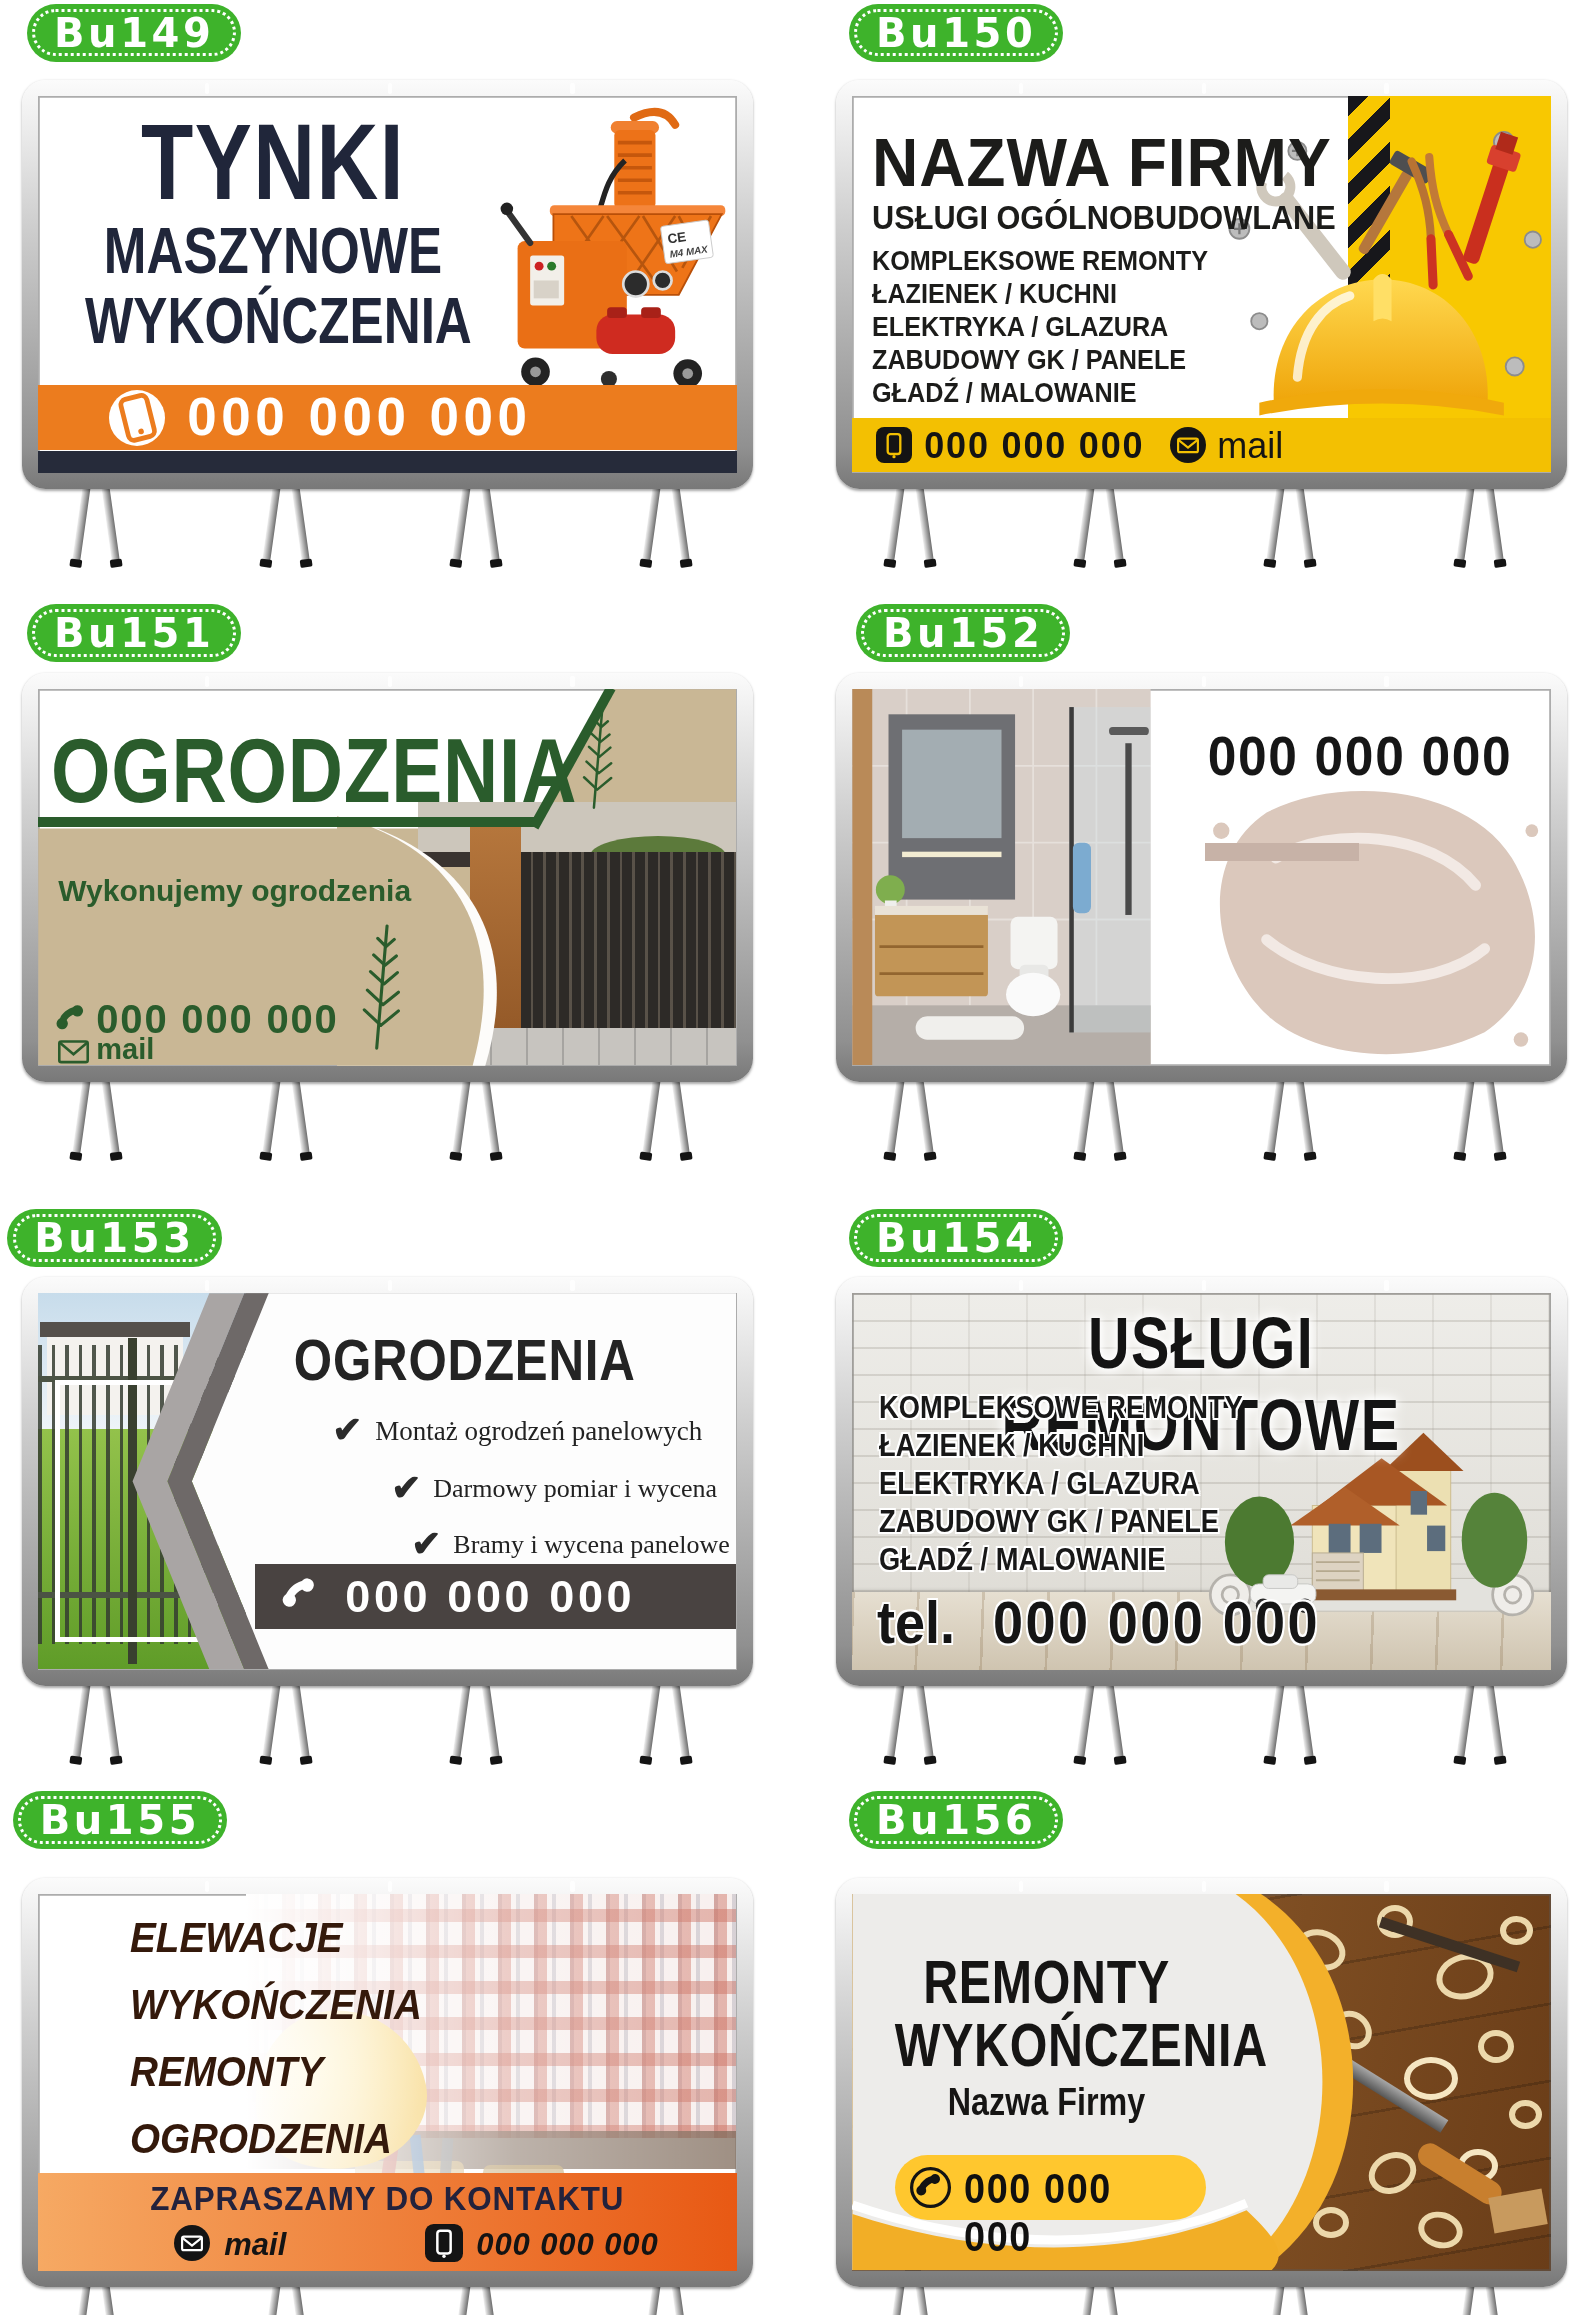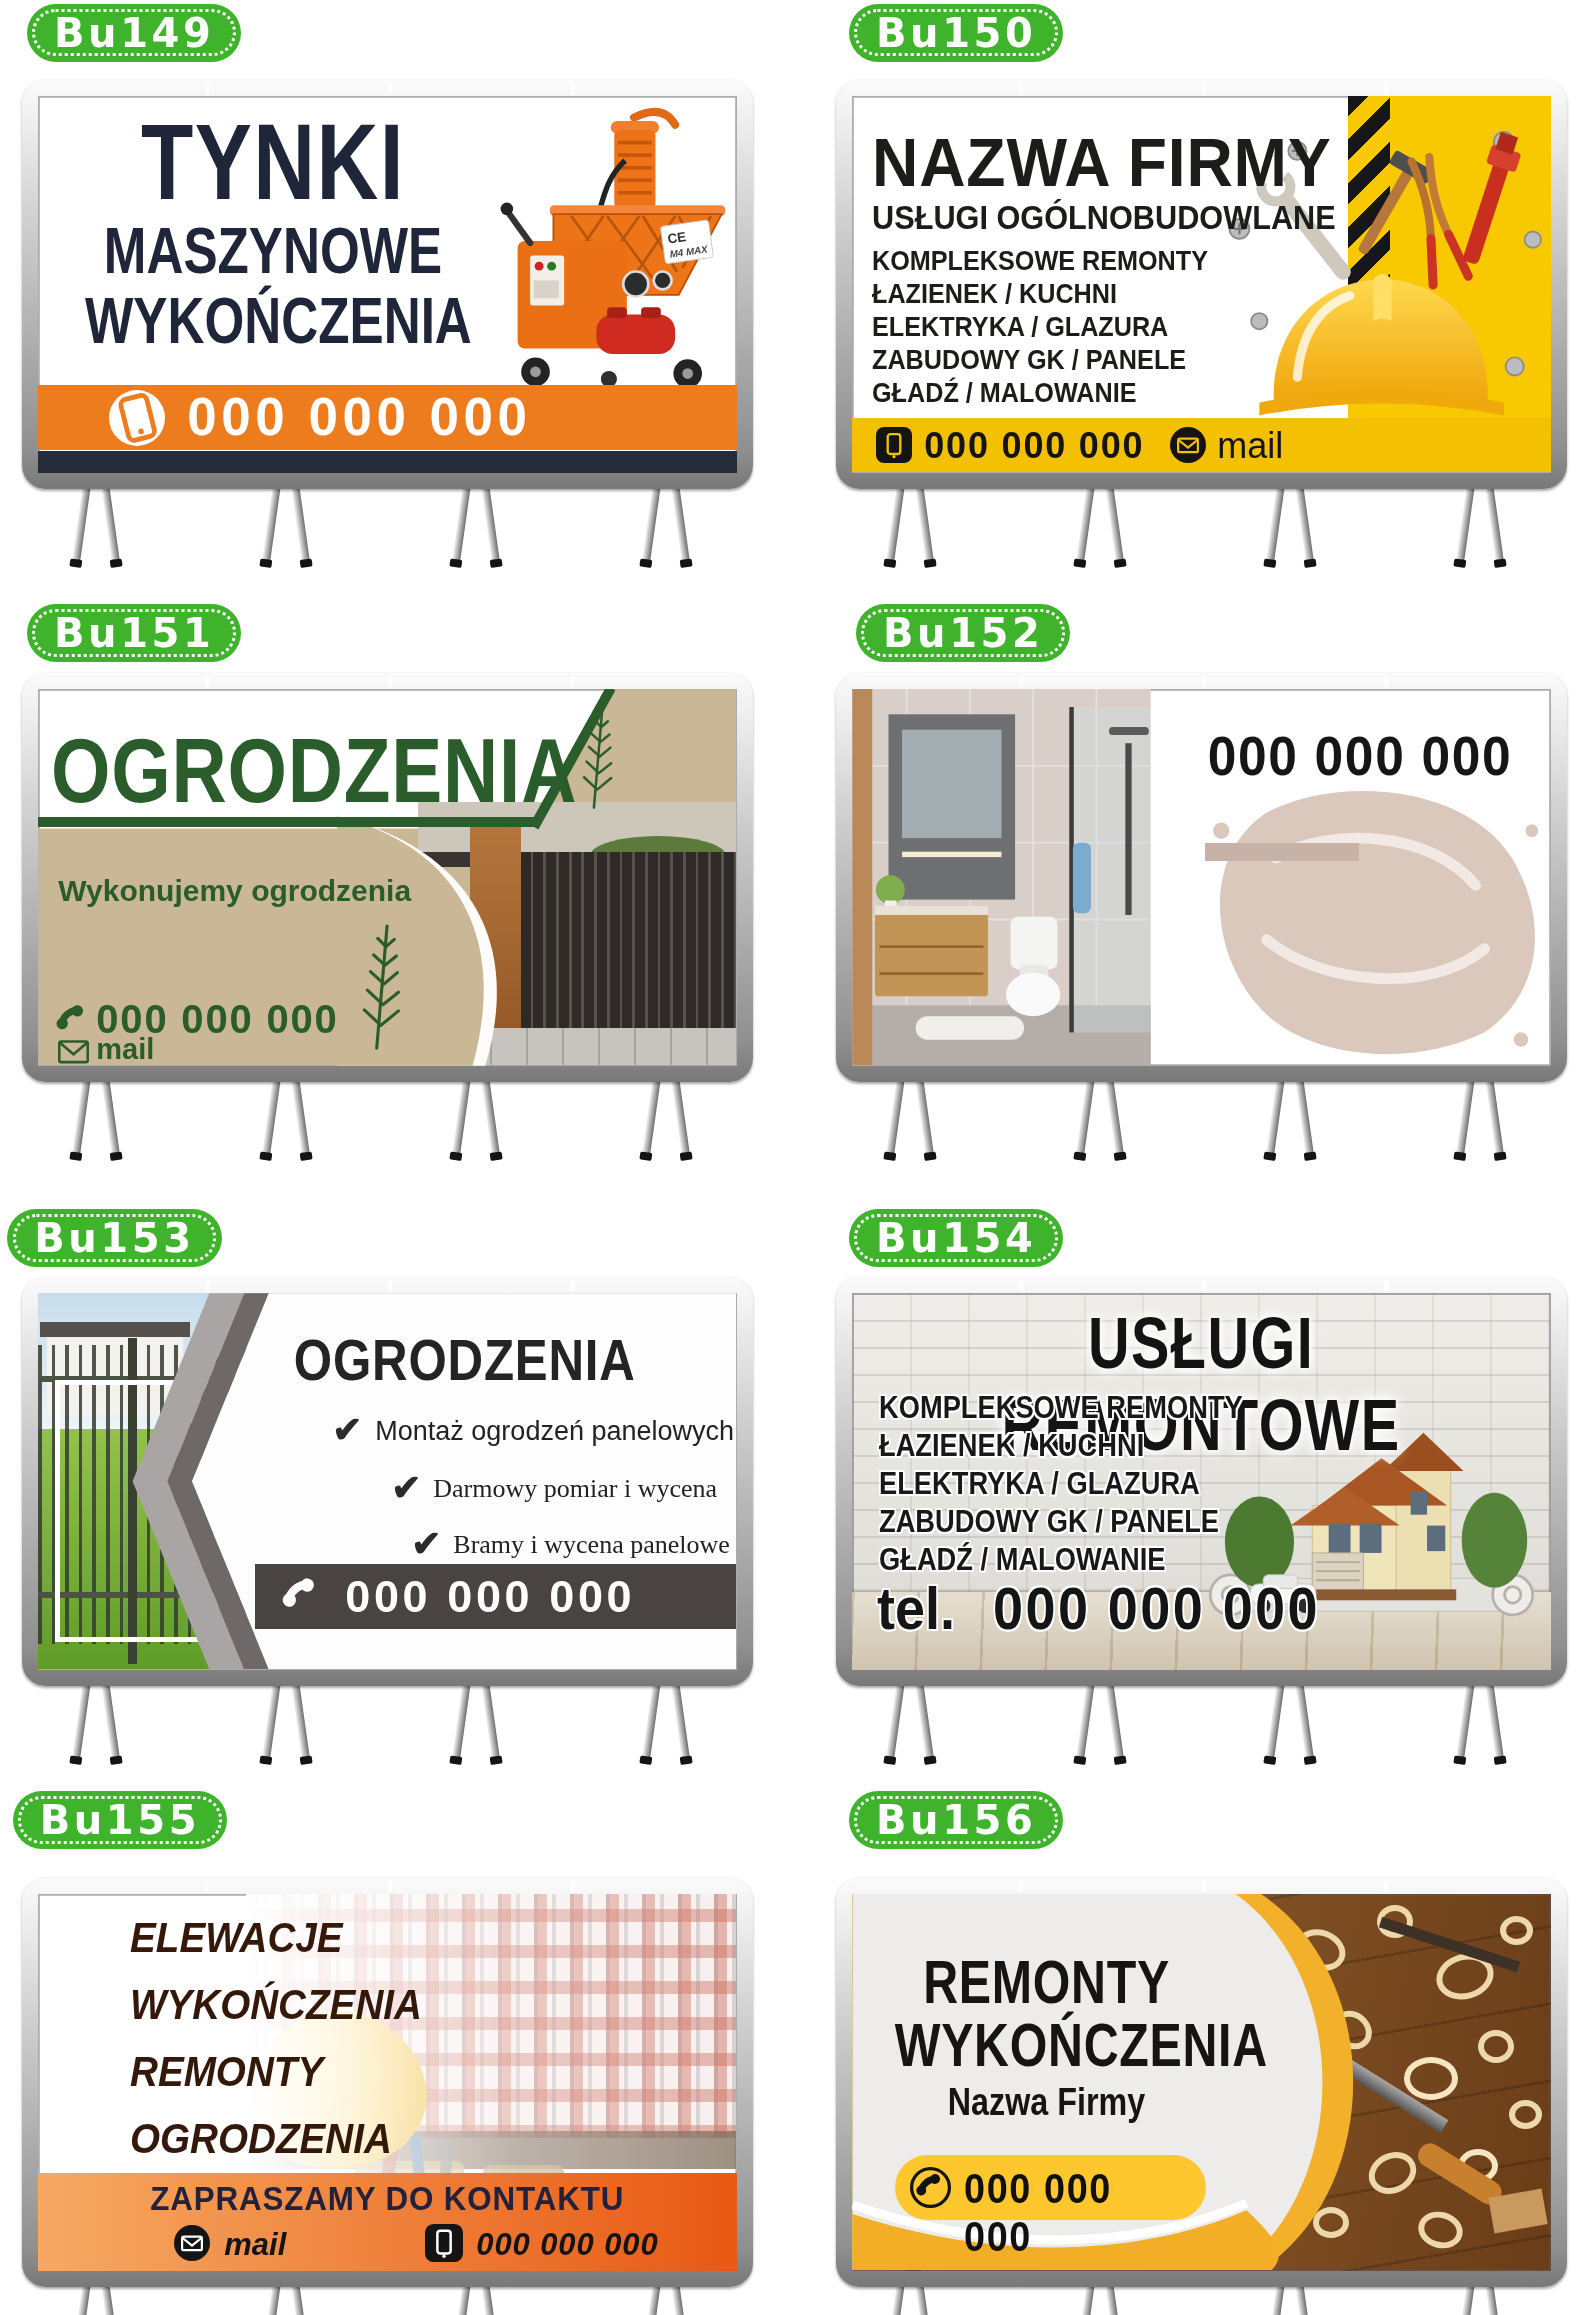--- a/index.html
+++ b/index.html
@@ -383,21 +383,21 @@
           <div class="abs" style="left:0;top:83px;width:100%;height:5.4px;background:#4b5344"></div>
           <div class="abs" style="left:0;top:299px;width:100%;height:5.4px;background:#4b5344"></div>
           <div class="abs" style="left:90px;top:45px;width:9px;height:326px;background:#39402f"></div>
           <div class="abs" style="left:16.3px;top:87px;width:163px;height:262px;border:5.4px solid #fff"></div>
         </div>
         <div class="abs" style="left:0;top:0;width:698px;height:376px;background:#fdfdfd;clip-path:polygon(33% 0,100% 0,100% 100%,33% 100%,22% 50%)"></div>
         <div class="abs" style="left:0;top:0;width:698px;height:376px;background:#a9a5a4;clip-path:polygon(24.5% 0,29.5% 0,18.5% 50%,29.5% 100%,24.5% 100%,13.5% 50%)"></div>
         <div class="abs" style="left:0;top:0;width:698px;height:376px;background:#6e6968;clip-path:polygon(29.5% 0,33% 0,22% 50%,33% 100%,29.5% 100%,18.5% 50%)"></div>
         <div class="cnd abs" style="--sx:.85;left:226px;top:33px;width:398px;text-align:center;font-size:58px;font-weight:800;color:#242424;letter-spacing:0.9px">OGRODZENIA</div>
         <span class="abs" style="left:294px;top:116px;font-size:36px;font-weight:900;color:#2b2b2b">✔</span>
-        <span class="abs" style="left:337px;top:123px;font-family:Liberation Sans, sans-serif;font-size:27px;color:#222">Montaż ogrodzeń panelowych</span>
+        <span class="abs" style="left:337px;top:123px;font-family:Liberation Serif, serif;font-size:27px;color:#222">Montaż ogrodzeń panelowych</span>
         <span class="abs" style="left:353px;top:174px;font-size:36px;font-weight:900;color:#2b2b2b">✔</span>
         <span class="abs" style="left:395px;top:181px;font-family:'Liberation Serif',serif;font-size:26px;color:#222">Darmowy pomiar i wycena</span>
         <span class="abs" style="left:373px;top:230px;font-size:36px;font-weight:900;color:#2b2b2b">✔</span>
         <span class="abs" style="left:415px;top:237px;font-family:'Liberation Serif',serif;font-size:26px;color:#222">Bramy i wycena panelowe</span>
         <div class="abs" style="left:217px;top:271px;width:481px;height:65px;background:#494341">
           <span class="abs" style="left:27px;top:12.7px">
             <svg width="40" height="40" viewBox="0 0 48 48">
                 <g transform="rotate(-40 24 24)" fill="#fff">
                   <circle cx="10" cy="17" r="8"></circle>
                   <circle cx="38" cy="17" r="8"></circle>
@@ -466,21 +466,21 @@
             <circle cx="112" cy="218" r="8" fill="#2a2a2a"></circle>
         </svg>
         <div class="cnd abs wglow" style="--sx:.8;left:9px;top:9px;width:680px;text-align:center;font-size:72px;font-weight:900;color:#141414;letter-spacing:1.8px">USŁUGI REMONTOWE</div>
         <div class="abs" style="left:27px;top:96px;font-size:31px;font-weight:800;line-height:38px;color:#181818">
           <div class="cndl wout" style="--sx:.88">KOMPLEKSOWE REMONTY</div>
           <div class="cndl wout" style="--sx:.88">ŁAZIENEK / KUCHNI</div>
           <div class="cndl wout" style="--sx:.88">ELEKTRYKA / GLAZURA</div>
           <div class="cndl wout" style="--sx:.88">ZABUDOWY GK / PANELE</div>
           <div class="cndl wout" style="--sx:.88">GŁADŹ / MALOWANIE</div>
         </div>
-        <div class="abs" style="left:25px;top:281px">
+        <div class="abs" style="left:25px;top:295px">
           <span class="cndl wout" style="--sx:.9;display:inline-block;font-size:60px;font-weight:900;color:#151515">tel.</span>
           <span class="cndl wout" style="--sx:.9;display:inline-block;margin-left:25px;font-size:60px;font-weight:900;color:#151515;letter-spacing:2.7px">000 000 000</span>
         </div>
       </div>
     </div>
   </div>
 
   <div class="badge" style="left:12.7px;top:1791px">
     <span>Bu155</span>
   </div>

